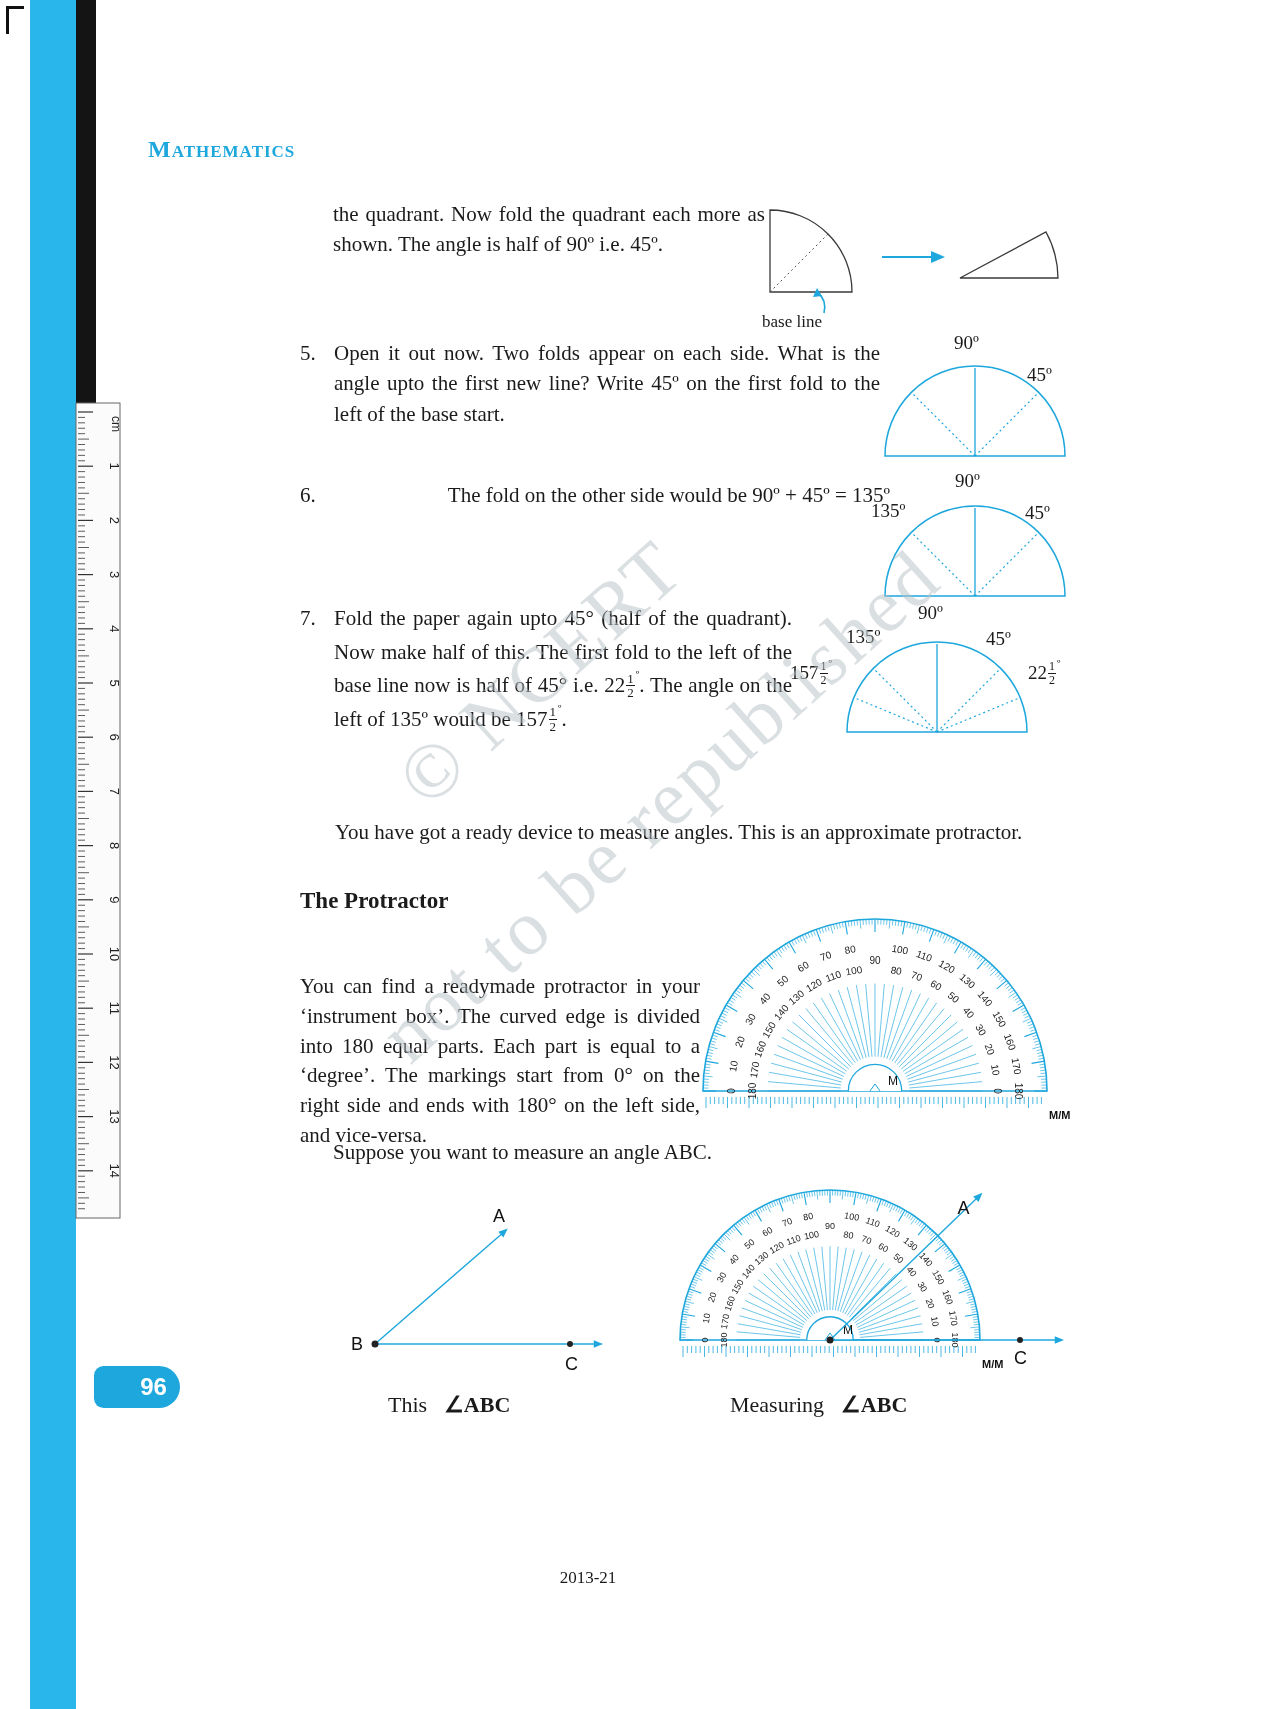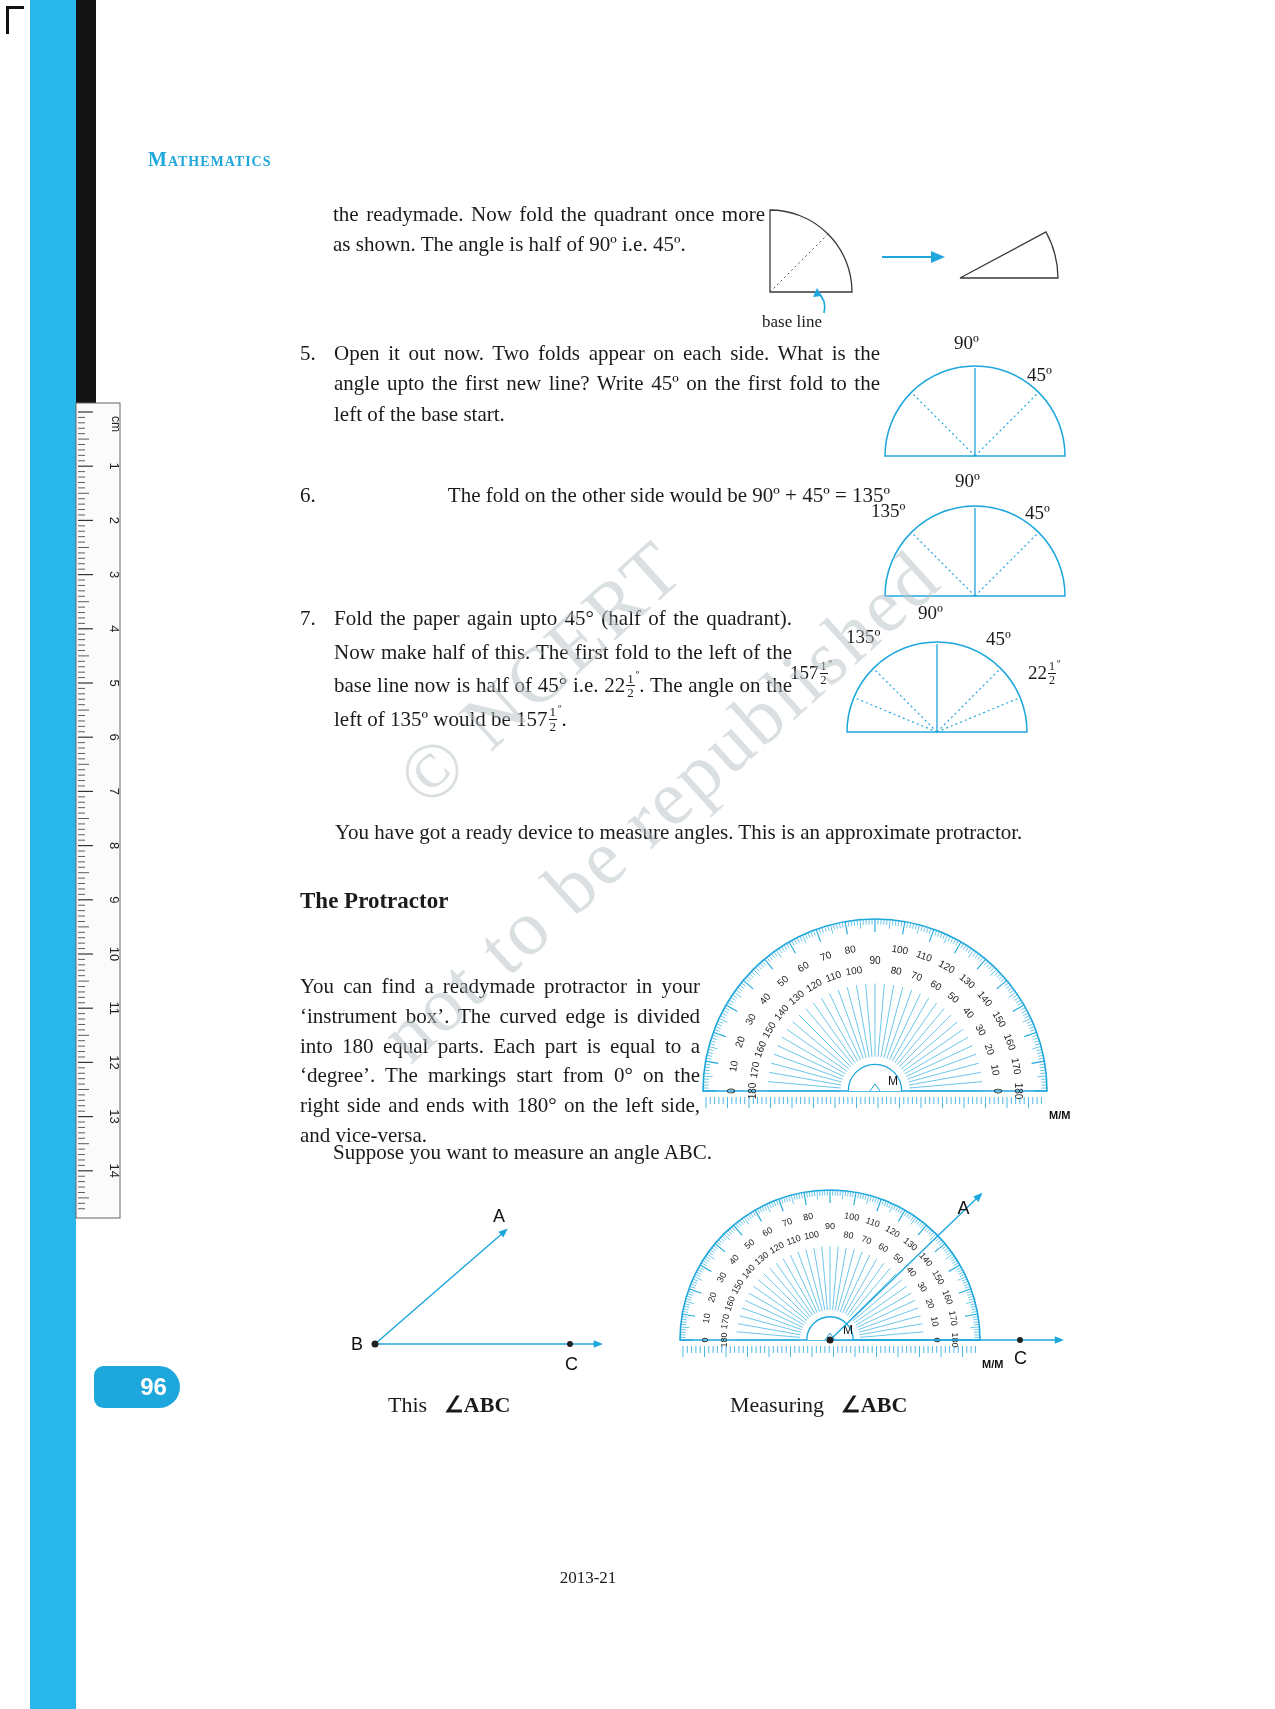--- a/index.html
+++ b/index.html
@@ -10,21 +10,21 @@
   body{
     width:1275px;height:1709px;position:relative;overflow:hidden;
     font-family:"Liberation Serif",serif;color:var(--text);
   }
   .abs{position:absolute;}
   
   .corner-mark{left:6px;top:6px;width:18px;height:28px;border-left:3px solid #111;border-top:3px solid #111;}
   .side-bar{left:30px;top:0;width:46px;height:1709px;background:var(--bar);}
   .black-strip{left:76px;top:0;width:20px;height:412px;background:#141414;}
   
-  .header{left:148px;top:148px;font-variant:small-caps;font-weight:bold;font-size:20px;letter-spacing:1px;color:var(--accent);}
+  .header{left:148px;top:136px;font-variant:small-caps;font-weight:bold;font-size:24px;letter-spacing:1px;color:var(--accent);}
   
   .watermark{left:40px;top:560px;width:1120px;text-align:center;transform:rotate(-42deg);z-index:6;pointer-events:none;opacity:.5;}
   .watermark div{font-size:78px;letter-spacing:3px;color:var(--wm);line-height:2.3;white-space:nowrap;}
   
   .para{font-size:21px;line-height:1.42;}
   .item{display:flex;font-size:21px;line-height:1.45;}
   .item-num{width:34px;flex:none;}
   .item-text{flex:1;text-align:justify;}
   .ready{text-indent:35px;text-align:justify;}
   .sect-heading{font-size:23px;font-weight:bold;}
@@ -220,21 +220,21 @@
     <text transform="translate(40 768.8) rotate(90)" text-anchor="middle" font-size="13" fill="#222">14</text>
   </svg>
 
 <div class="header abs">Mathematics</div>
 
 <div class="watermark abs">
   <div>© NCERT</div>
   <div>not to be republished</div>
 </div>
 
-<p class="abs para" style="left:333px;top:200px;width:432px;text-align:justify">the readymade. Now fold the quadrant once more as shown. The angle is half of 90º i.e. 45º.</p>
+<p class="abs para" style="left:333px;top:200px;width:432px;text-align:justify">the quadrant. Now fold the quadrant each more as shown. The angle is half of 90º i.e. 45º.</p>
 
 <div class="abs fig" style="left:748px;top:196px;width:330px;height:145px">
   <svg class="abs" style="left:8px;top:6px" width="108" height="96" viewBox="0 0 108 96">
     <path d="M14 90 L14 8 A82 82 0 0 1 96 90 Z" fill="none" style="stroke:#3a3a3a" stroke-width="1.3"></path>
     <path d="M14 90 L72 32" fill="none" style="stroke:#555" stroke-width="1" stroke-dasharray="2 3"></path>
   </svg>
   <svg class="abs" style="left:56px;top:92px" width="26" height="26" viewBox="0 0 26 26">
     <path d="M20 25 Q23 12 14 5" fill="none" style="stroke:var(--accent)" stroke-width="1.6"></path>
     <polygon points="13,0 9,9 18,8" style="fill:var(--accent)"></polygon>
   </svg>

